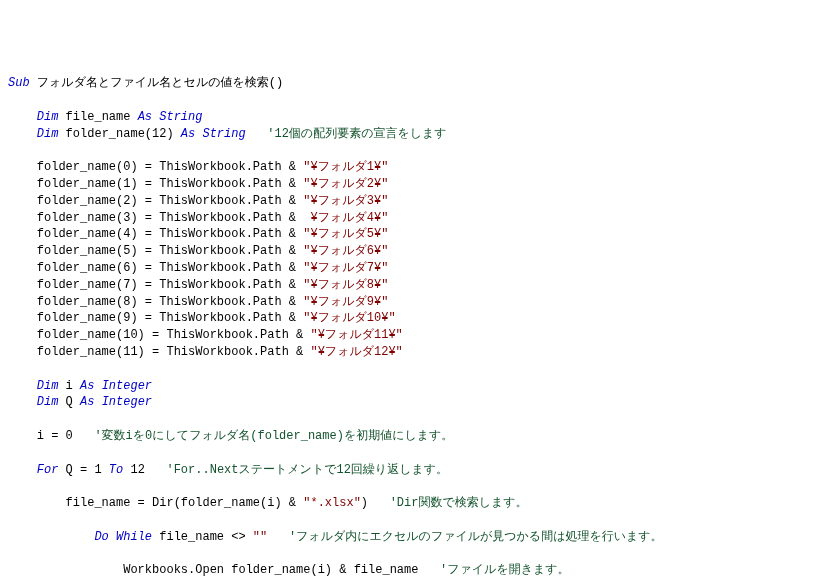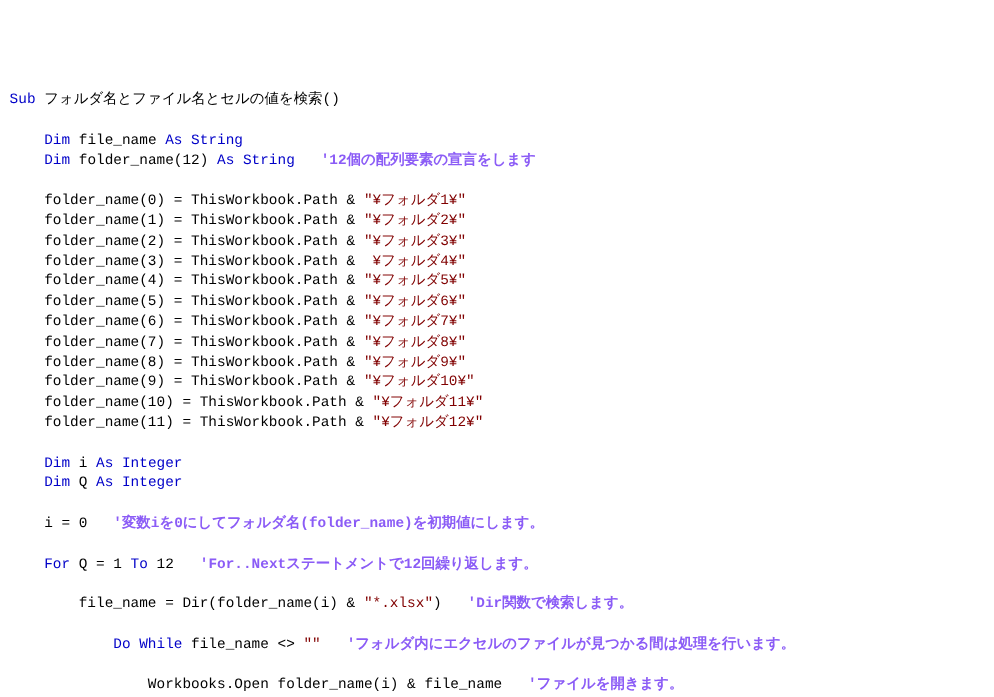--- a/index.html
+++ b/index.html
@@ -5,22 +5,22 @@
   body {
     margin: 0;
     padding: 8px;
     background: #ffffff;
     font-family: "MS Gothic", "Courier New", monospace;
     font-size: 12px;
     line-height: 1.4;
     white-space: pre;
     color: #000000;
   }
-  .kw { color: #0000c8; }
-  .cm { color: #8b5cf6; font-weight: bold; }
+  .kw { color: #0000c8; font-style: italic; }
+  .cm { color: #14532d; }
   .st { color: #800000; }
   .code-line { display: block; }
 </style>
 </head>
 <body>
 
 
 
 <div id="code-container"><span class="code-line"><span class="kw">Sub</span><span> フォルダ名とファイル名とセルの値を検索()</span></span><span class="code-line">&nbsp;</span><span class="code-line"><span>    </span><span class="kw">Dim</span><span> file_name </span><span class="kw">As String</span></span><span class="code-line"><span>    </span><span class="kw">Dim</span><span> folder_name(12) </span><span class="kw">As String</span><span>   </span><span class="cm">'12個の配列要素の宣言をします</span></span><span class="code-line">&nbsp;</span><span class="code-line"><span>    folder_name(0) = ThisWorkbook.Path &amp; </span><span class="st">"¥フォルダ1¥"</span></span><span class="code-line"><span>    folder_name(1) = ThisWorkbook.Path &amp; </span><span class="st">"¥フォルダ2¥"</span></span><span class="code-line"><span>    folder_name(2) = ThisWorkbook.Path &amp; </span><span class="st">"¥フォルダ3¥"</span></span><span class="code-line"><span>    folder_name(3) = ThisWorkbook.Path &amp;  </span><span class="st">¥フォルダ4¥"</span></span><span class="code-line"><span>    folder_name(4) = ThisWorkbook.Path &amp; </span><span class="st">"¥フォルダ5¥"</span></span><span class="code-line"><span>    folder_name(5) = ThisWorkbook.Path &amp; </span><span class="st">"¥フォルダ6¥"</span></span><span class="code-line"><span>    folder_name(6) = ThisWorkbook.Path &amp; </span><span class="st">"¥フォルダ7¥"</span></span><span class="code-line"><span>    folder_name(7) = ThisWorkbook.Path &amp; </span><span class="st">"¥フォルダ8¥"</span></span><span class="code-line"><span>    folder_name(8) = ThisWorkbook.Path &amp; </span><span class="st">"¥フォルダ9¥"</span></span><span class="code-line"><span>    folder_name(9) = ThisWorkbook.Path &amp; </span><span class="st">"¥フォルダ10¥"</span></span><span class="code-line"><span>    folder_name(10) = ThisWorkbook.Path &amp; </span><span class="st">"¥フォルダ11¥"</span></span><span class="code-line"><span>    folder_name(11) = ThisWorkbook.Path &amp; </span><span class="st">"¥フォルダ12¥"</span></span><span class="code-line">&nbsp;</span><span class="code-line"><span>    </span><span class="kw">Dim</span><span> i </span><span class="kw">As Integer</span></span><span class="code-line"><span>    </span><span class="kw">Dim</span><span> Q </span><span class="kw">As Integer</span></span><span class="code-line">&nbsp;</span><span class="code-line"><span>    i = 0   </span><span class="cm">'変数iを0にしてフォルダ名(folder_name)を初期値にします。</span></span><span class="code-line">&nbsp;</span><span class="code-line"><span>    </span><span class="kw">For</span><span> Q = 1 </span><span class="kw">To</span><span> 12   </span><span class="cm">'For..Nextステートメントで12回繰り返します。</span></span><span class="code-line">&nbsp;</span><span class="code-line"><span>        file_name = Dir(folder_name(i) &amp; </span><span class="st">"*.xlsx"</span><span>)   </span><span class="cm">'Dir関数で検索します。</span></span><span class="code-line">&nbsp;</span><span class="code-line"><span>            </span><span class="kw">Do While</span><span> file_name &lt;&gt; </span><span class="st">""</span><span>   </span><span class="cm">'フォルダ内にエクセルのファイルが見つかる間は処理を行います。</span></span><span class="code-line">&nbsp;</span><span class="code-line"><span>                Workbooks.Open folder_name(i) &amp; file_name   </span><span class="cm">'ファイルを開きます。</span></span><span class="code-line">&nbsp;</span></div>
 

